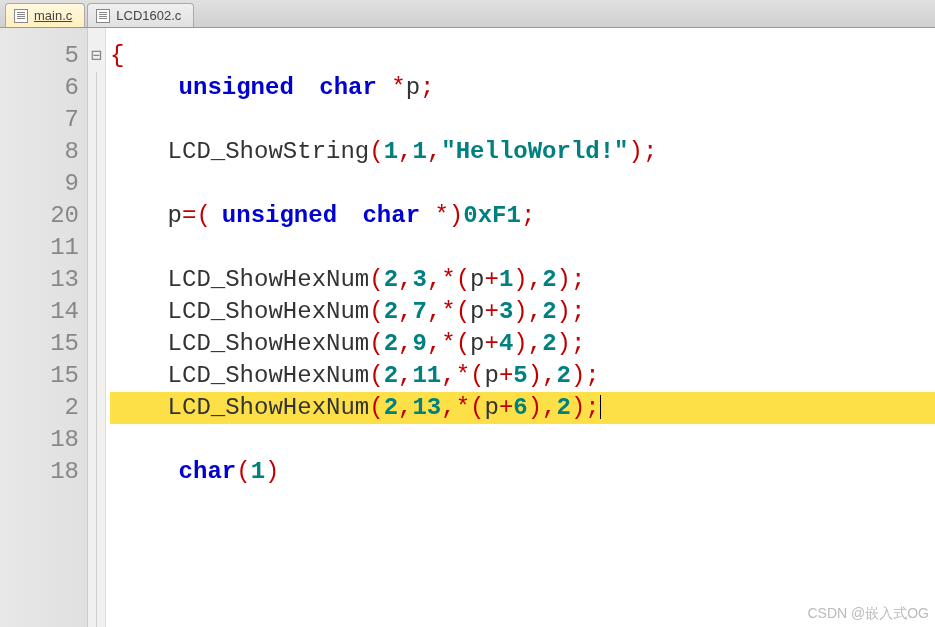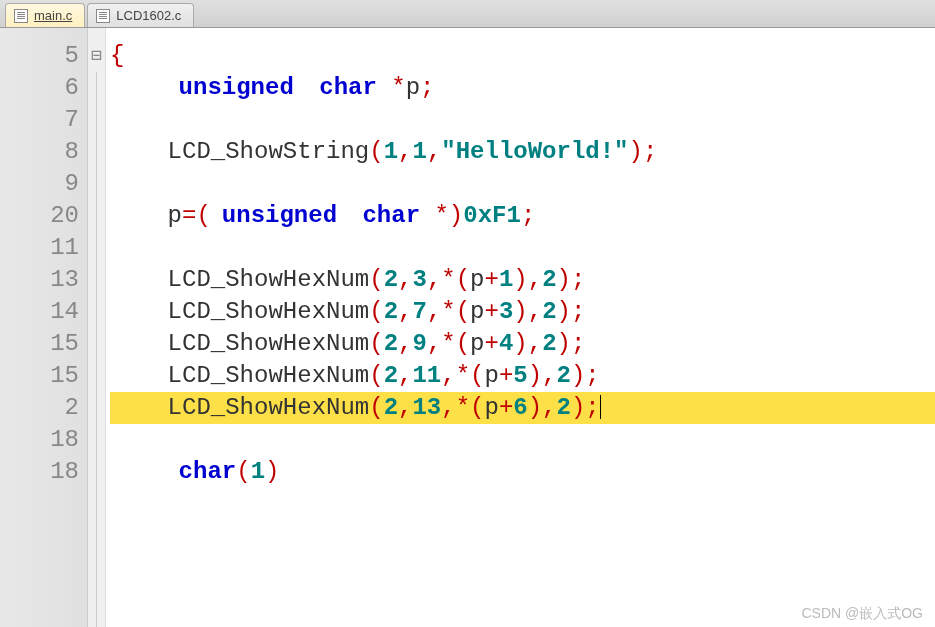--- a/index.html
+++ b/index.html
@@ -131,21 +131,21 @@
       display: inline-block;
       width: 1px;
       height: 24px;
       background: #000;
       vertical-align: middle;
       margin-bottom: 2px;
     }
     .watermark {
       position: absolute;
       bottom: 4px;
-      right: 12px;
+      right: 6px;
       font-size: 14px;
       color: #bbb;
       font-family: Arial, sans-serif;
     }
   </style>
 </head>
 <body>
 
 <div class="tab-bar">
   <div class="tab active">

